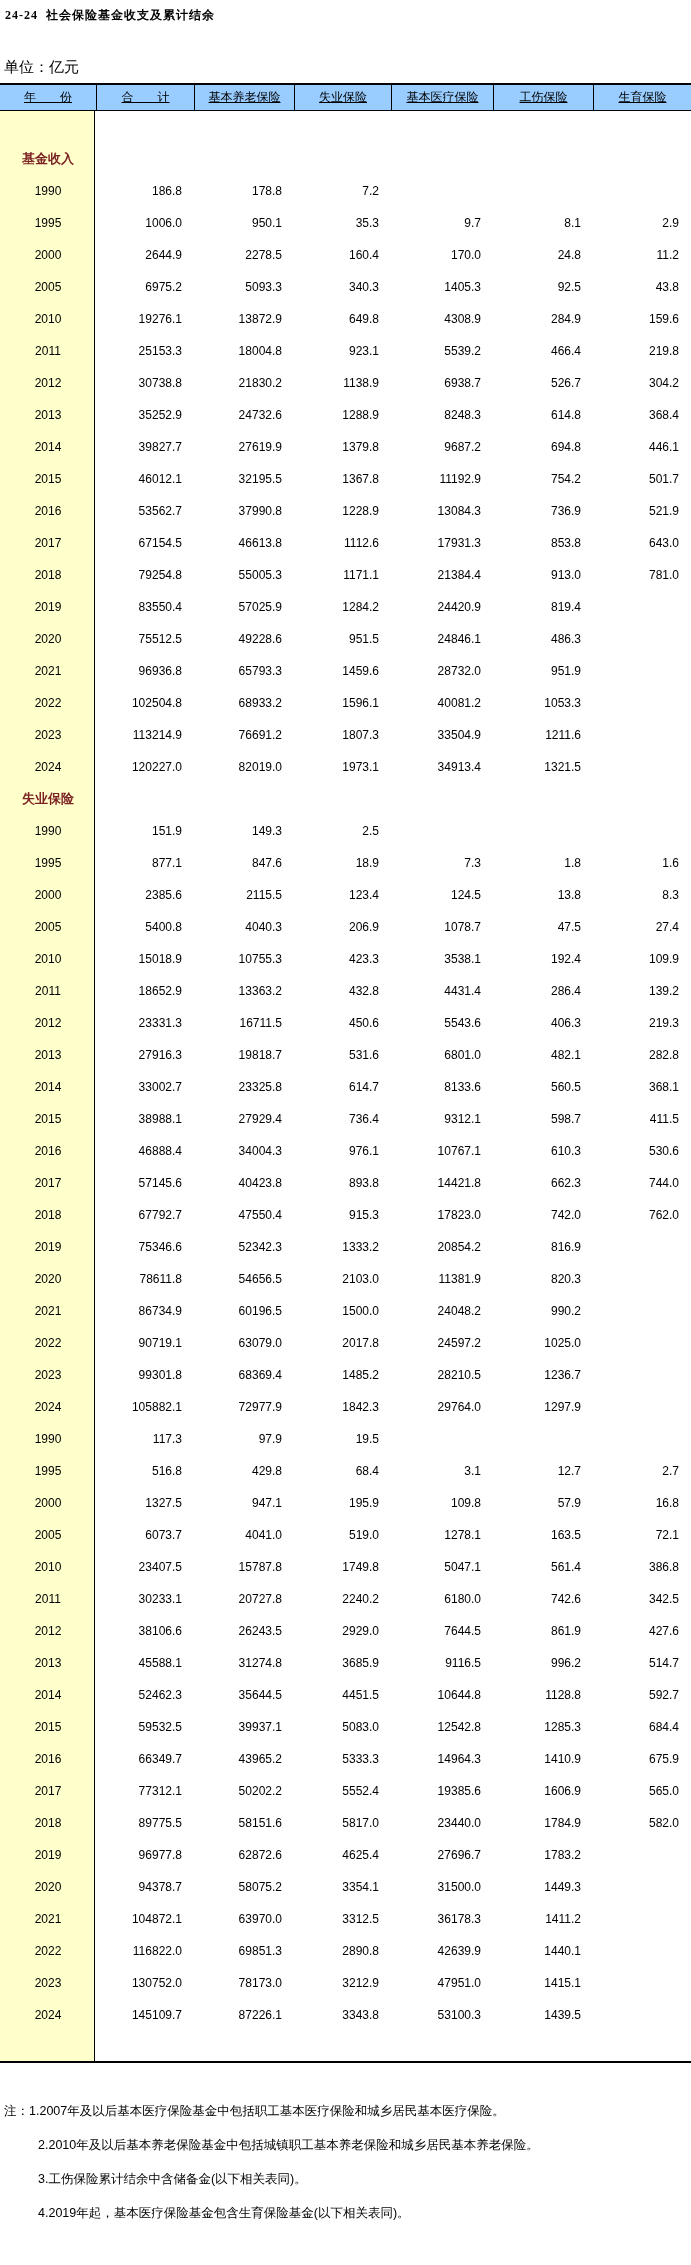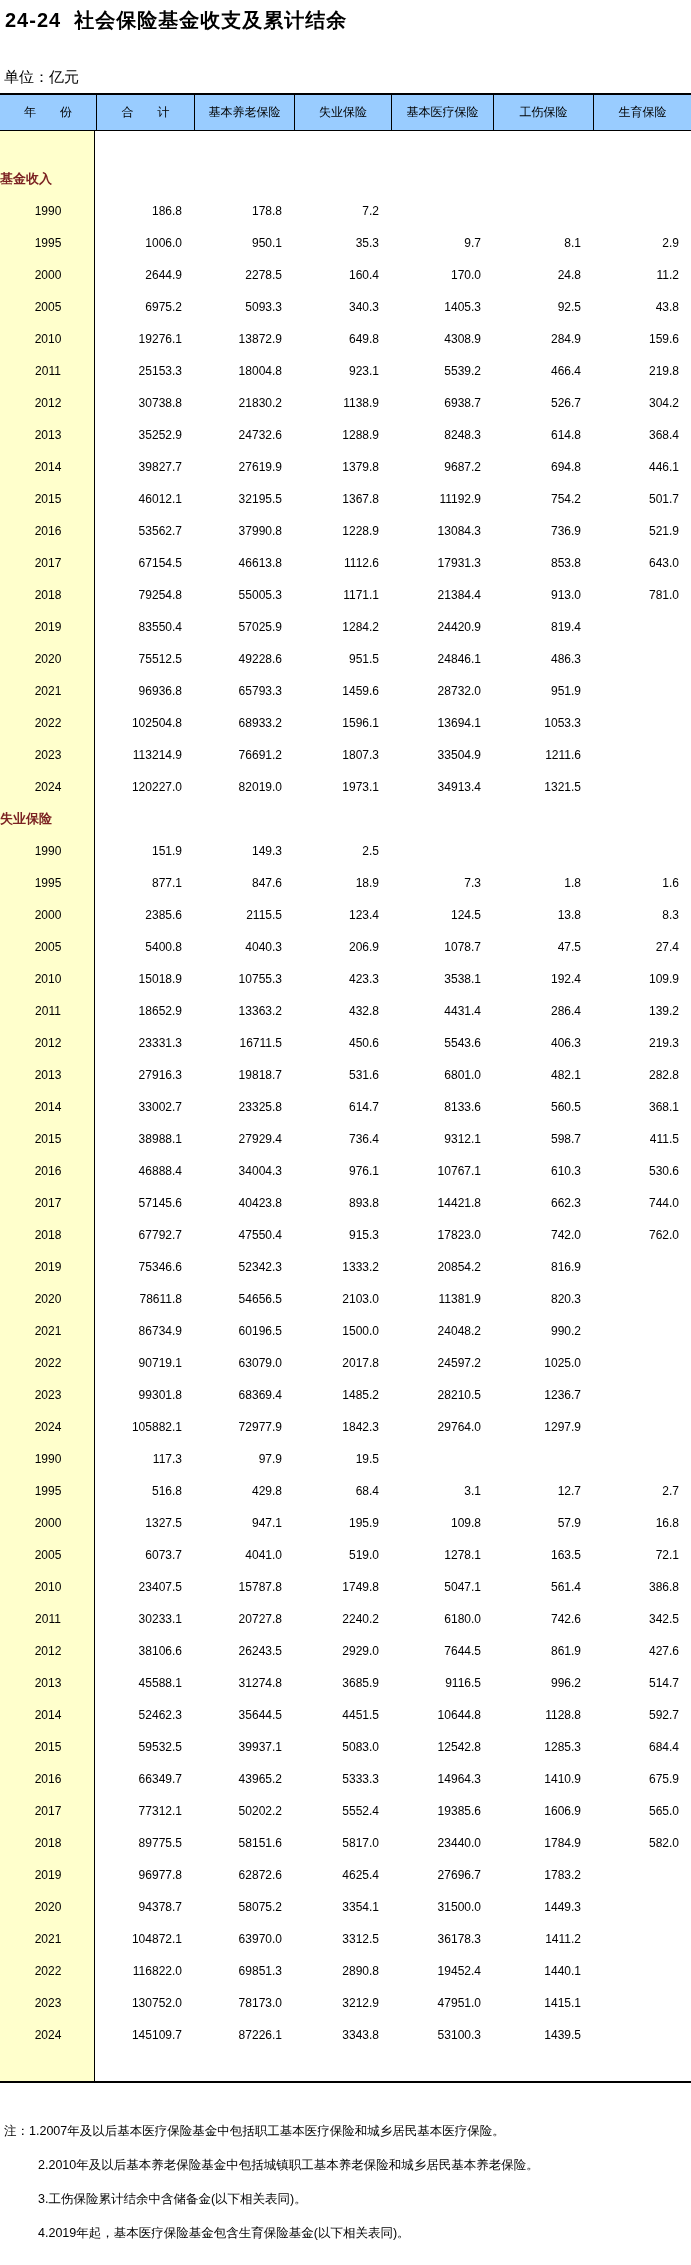--- a/index.html
+++ b/index.html
@@ -11,41 +11,43 @@
   *{box-sizing:border-box;}
   html,body{margin:0;padding:0;}
   body{
     width:691px;
     background:#ffffff;
     color:#000;
     font-family:"Liberation Sans","DejaVu Sans",sans-serif;
   }
   .page{width:691px;}
   .title{
-    font-size:20px;
+    font-size:12px;
     font-weight:bold;
     padding:7px 0 0 5px;
     letter-spacing:1px;
     white-space:pre;
+    font-family:Liberation Serif, serif;
   }
   .unit{
     font-size:15px;
     padding:34px 0 6px 4px;
   }
   .table{
     width:691px;
     border-top:2px solid var(--border-color);
     border-bottom:2px solid var(--border-color);
   }
   .thead{
     display:grid;
     grid-template-columns:96px 98px 100px 97px 102px 100px 98px;
     background:var(--header-bg);
     border-bottom:1px solid var(--border-color);
-    height:36px;
+    height:26px;
+    text-decoration:underline;
   }
   .th{
     font-size:12px;
     display:flex;
     align-items:center;
     justify-content:center;
     border-left:1px solid var(--border-color);
     white-space:pre;
   }
   .th:first-child{border-left:none;}
@@ -62,20 +64,21 @@
   .row{
     display:grid;
     grid-template-columns:96px 98px 100px 97px 102px 100px 98px;
     height:32px;
     align-items:center;
     position:relative;
   }
   .section-row{height:32px;display:flex;align-items:center;position:relative;}
   .section-label{
     width:96px;
+    text-align:center;
     font-weight:bold;
     font-size:13px;
     color:var(--section-color);
   }
   .cell-year{
     text-align:center;
     font-size:12px;
   }
   .cell-num{
     text-align:right;
@@ -258,21 +261,21 @@
           <div class="cell-num">1459.6</div>
           <div class="cell-num">28732.0</div>
           <div class="cell-num">951.9</div>
           <div class="cell-num"></div>
         </div>
         <div class="row">
           <div class="cell-year">2022</div>
           <div class="cell-num">102504.8</div>
           <div class="cell-num">68933.2</div>
           <div class="cell-num">1596.1</div>
-          <div class="cell-num">13694.1</div>
+          <div class="cell-num">40081.2</div>
           <div class="cell-num">1053.3</div>
           <div class="cell-num"></div>
         </div>
         <div class="row">
           <div class="cell-year">2023</div>
           <div class="cell-num">113214.9</div>
           <div class="cell-num">76691.2</div>
           <div class="cell-num">1807.3</div>
           <div class="cell-num">33504.9</div>
           <div class="cell-num">1211.6</div>
@@ -603,21 +606,21 @@
           <div class="cell-num">3312.5</div>
           <div class="cell-num">36178.3</div>
           <div class="cell-num">1411.2</div>
           <div class="cell-num"></div>
         </div>
         <div class="row">
           <div class="cell-year">2022</div>
           <div class="cell-num">116822.0</div>
           <div class="cell-num">69851.3</div>
           <div class="cell-num">2890.8</div>
-          <div class="cell-num">19452.4</div>
+          <div class="cell-num">42639.9</div>
           <div class="cell-num">1440.1</div>
           <div class="cell-num"></div>
         </div>
         <div class="row">
           <div class="cell-year">2023</div>
           <div class="cell-num">130752.0</div>
           <div class="cell-num">78173.0</div>
           <div class="cell-num">3212.9</div>
           <div class="cell-num">47951.0</div>
           <div class="cell-num">1415.1</div>

